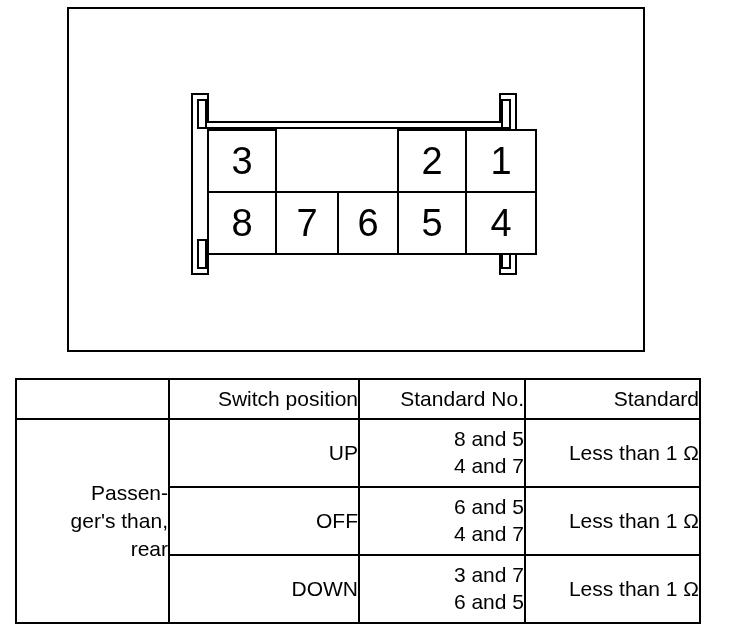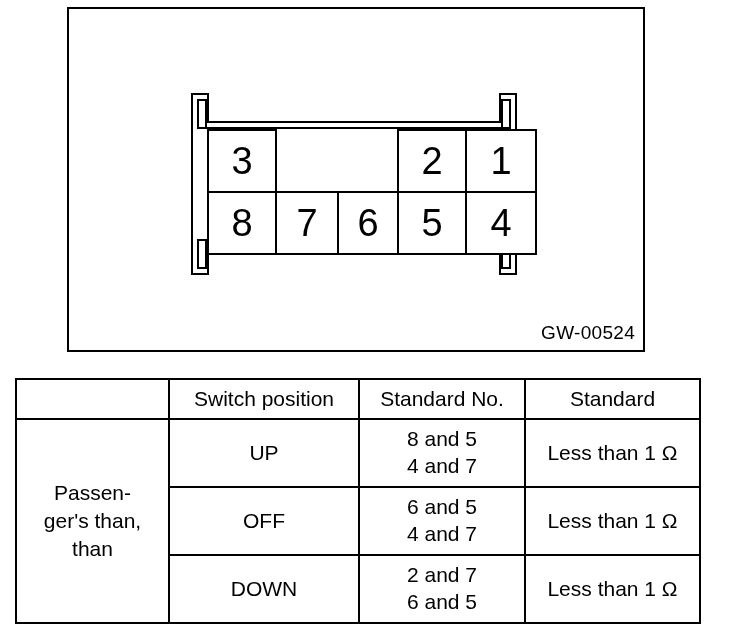--- a/index.html
+++ b/index.html
@@ -131,21 +131,21 @@
     left: 15px;
     top: 378px;
     width: 684px;
     height: 242px;
     border-collapse: collapse;
     table-layout: fixed;
     background: #ffffff;
   }
   #spec-table td, #spec-table th {
     border: 2px solid #000000;
-    text-align: center;
+    text-align: right;
     vertical-align: middle;
     font-weight: normal;
     font-size: 21px;
     font-family: "Liberation Sans", sans-serif;
     padding: 0;
   }
   #spec-table thead th { height: 38px; }
   #spec-table tbody td { height: 66px; }
 
   .col-item     { width: 153px; }
@@ -184,21 +184,20 @@
 
       <div class="cell r2 c-8">8</div>
       <div class="cell r2 c-7">7</div>
       <div class="cell r2 c-6">6</div>
       <div class="cell r2 c-5">5</div>
       <div class="cell r2 c-4">4</div>
     </div>
 
   </div>
 
-  <div id="diagram-code">GW-00524</div>
 </div>
 
 <table id="spec-table">
   <colgroup>
     <col class="col-item">
     <col class="col-position">
     <col class="col-terminal">
     <col class="col-standard">
   </colgroup>
   <thead>
@@ -207,39 +206,39 @@
       <th>Switch position</th>
       <th>Standard No.</th>
       <th>Standard</th>
     </tr>
   </thead>
   <tbody>
     <tr>
       <td class="item-cell" rowspan="3">
         <div>Passen-</div>
         <div>ger's than,</div>
-        <div>than</div>
+        <div>rear</div>
       </td>
       <td>UP</td>
       <td class="terminal-pair">
         <div>8 and 5</div>
         <div>4 and 7</div>
       </td>
       <td>Less than 1 Ω</td>
     </tr>
     <tr>
       <td>OFF</td>
       <td class="terminal-pair">
         <div>6 and 5</div>
         <div>4 and 7</div>
       </td>
       <td>Less than 1 Ω</td>
     </tr>
     <tr>
       <td>DOWN</td>
       <td class="terminal-pair">
-        <div>2 and 7</div>
+        <div>3 and 7</div>
         <div>6 and 5</div>
       </td>
       <td>Less than 1 Ω</td>
     </tr>
   </tbody>
 </table>
 
 </body></html>

